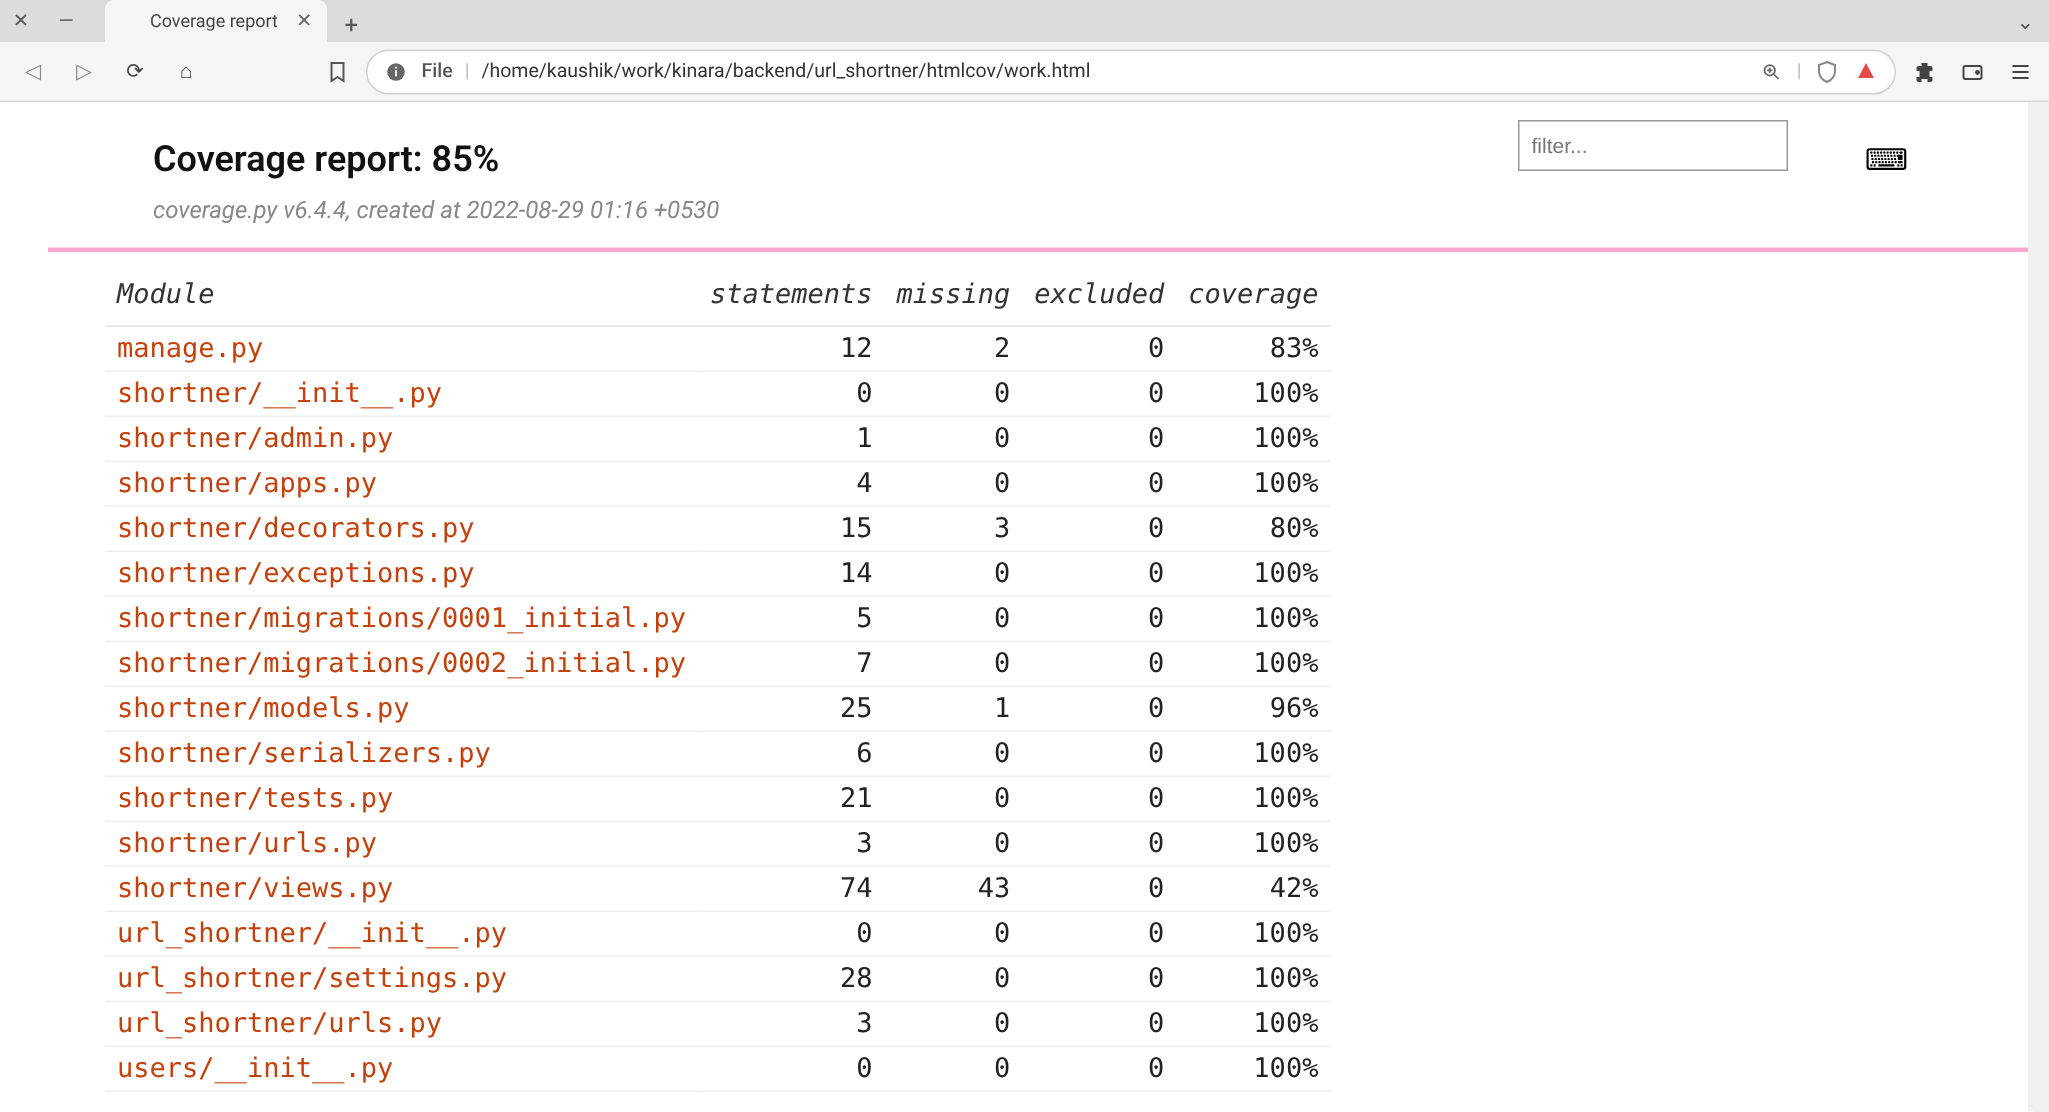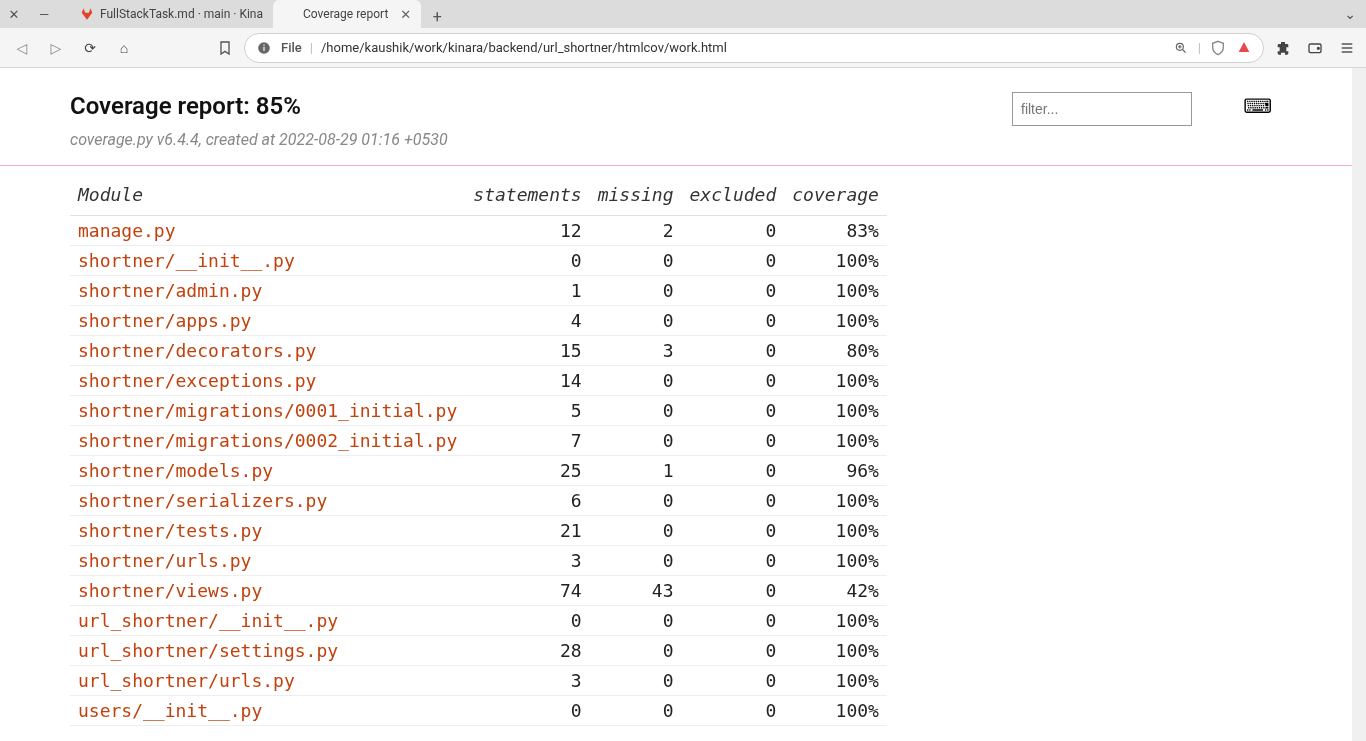--- a/index.html
+++ b/index.html
@@ -90,38 +90,39 @@
     height: calc(741px - 28px - 40px);
     overflow-y: auto;
     position: relative;
     border-right: 14px solid #f0f0f0; 
   }
   .content {
     padding: 0 0 10px 0;
   }
   .header {
     padding: 24px 70px 16px 70px;
-    border-bottom: 1px solid #f9a8d4;
+    border-bottom: 3px solid #f9a8d4;
     position: relative;
+    margin-left: 32px;
   }
   .header h1 {
     font-size: 24px;
     font-weight: 600;
     color: #111;
   }
   .subtitle {
     font-style: italic;
     color: #888;
     font-size: 16px;
     margin-top: 10px;
   }
   .filter-box {
     position: absolute;
     right: 160px;
-    top: 24px;
+    top: 12px;
     width: 180px;
     height: 28px;
     border: 1px solid #999;
     padding: 16px 8px;
     font-size: 14px;
     color:#888;
   }
   .kbd-icon {
     position: absolute;
     right: 80px;
@@ -167,26 +168,20 @@
   }
 </style>
 </head>
 <body>
 
 <div class="titlebar">
   <span class="win-btn">✕</span>
   <span class="win-btn">—</span>
 
   <div class="tabstrip" id="tabstrip">
-      <div class="tab inactive">
-        <span class="favicon"><svg class="gitlab-favicon" viewBox="0 0 24 24">
-            <path fill="#e24329" d="M12 22L3 10l3-8 3 8h6l3-8 3 8z"></path>
-          </svg></span>
-        <span class="title">FullStackTask.md · main · Kina</span>
-      </div>
       <div class="tab active">
         <span class="favicon"><span class="coverage-favicon"></span></span>
         <span class="title">Coverage report</span>
         <span class="close">✕</span>
       </div>
       <span class="newtab">+</span>
     </div>
 
   <span class="tab-chevron">⌄</span>
 </div>

